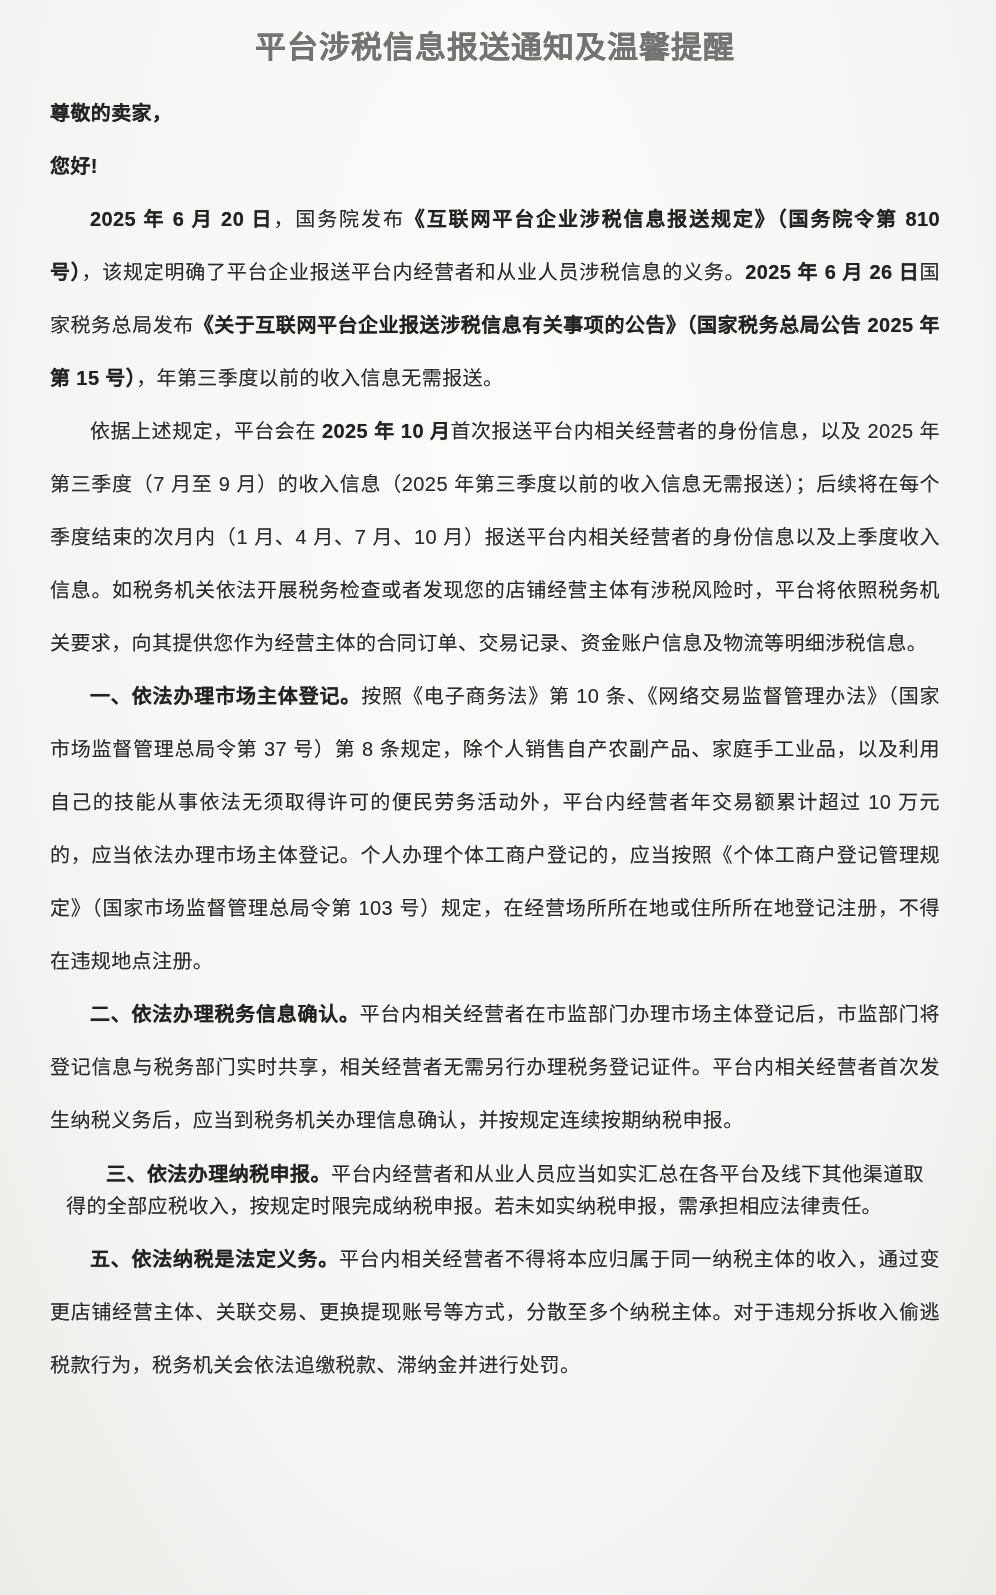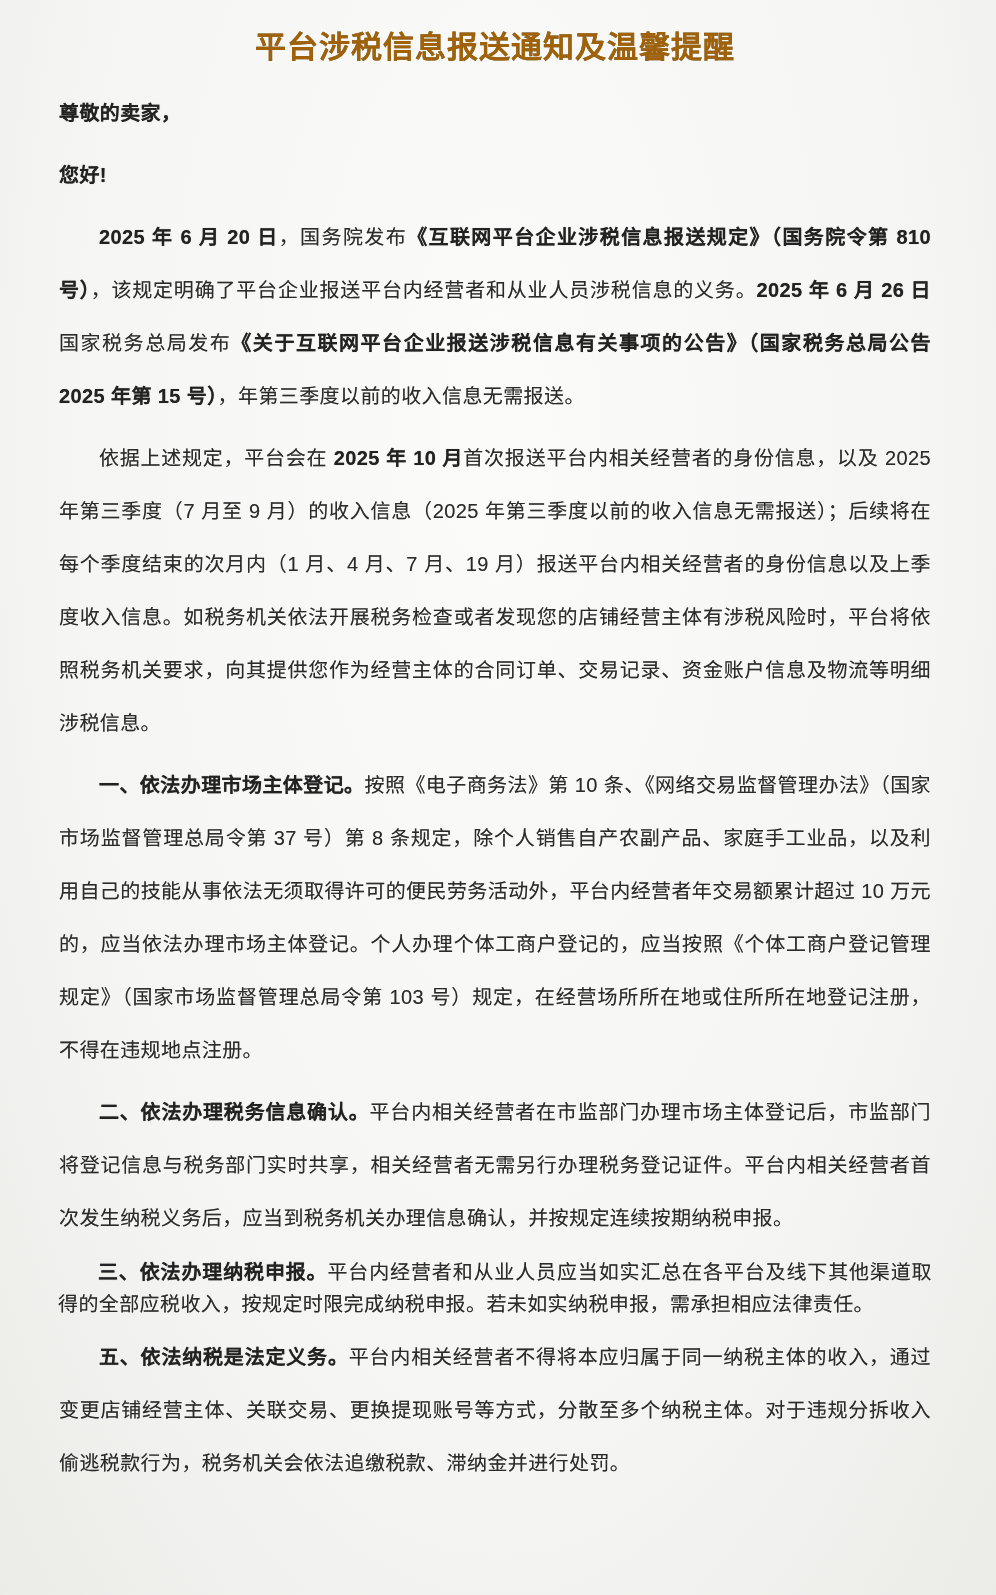--- a/index.html
+++ b/index.html
@@ -24,52 +24,52 @@
     padding: 0 56px 0 50px;
   }
   .doc-title {
     margin: 0 0 18px 0;
     padding-top: 26px;
     font-size: 31px;
     font-weight: 700;
     text-align: center;
     line-height: 1.4;
     letter-spacing: 1px;
-    color: #a16207;
+    color: #737373;
     text-shadow: 0 0 0.6px rgba(0,0,0,0.55);
   }
   .para {
-    margin: 9px;
+    margin: 0;
     font-size: 20px;
     line-height: 2.65;
     text-align: justify;
     letter-spacing: 0.4px;
     color: var(--ink);
     text-shadow: 0 0 0.5px rgba(40,40,40,0.4);
   }
   .para.indent { text-indent: 2em; }
   .para.underline span {
     text-decoration: underline;
     text-underline-offset: 7px;
     text-decoration-thickness: 1.5px;
   }
   .para.tight {
     line-height: 1.6;
-    margin: 11px 8px;
+    margin: 11px 16px;
   }
   .b { font-weight: 700; color: #222; text-shadow: 0 0 0.7px rgba(0,0,0,0.55); }
 </style>
 </head>
 <body>
 
 <div class="page">
   <h1 class="doc-title">平台涉税信息报送通知及温馨提醒</h1>
   <div>
       <p class="para"><span class="b">尊敬的卖家，</span></p>
       <p class="para"><span class="b">您好!</span></p>
       <p class="para indent"><span class="b">2025 年 6 月 20 日</span><span>，国务院发布</span><span class="b">《互联网平台企业涉税信息报送规定》（国务院令第 810 号）</span><span>，该规定明确了平台企业报送平台内经营者和从业人员涉税信息的义务。</span><span class="b">2025 年 6 月 26 日</span><span>国家税务总局发布</span><span class="b">《关于互联网平台企业报送涉税信息有关事项的公告》（国家税务总局公告 2025 年第 15 号）</span><span>，年第三季度以前的收入信息无需报送。</span></p>
-      <p class="para indent"><span>依据上述规定，平台会在 </span><span class="b">2025 年 10 月</span><span>首次报送平台内相关经营者的身份信息，以及 2025 年第三季度（7 月至 9 月）的收入信息（2025 年第三季度以前的收入信息无需报送）；后续将在每个季度结束的次月内（1 月、4 月、7 月、19 月）报送平台内相关经营者的身份信息以及上季度收入信息。如税务机关依法开展税务检查或者发现您的店铺经营主体有涉税风险时，平台将依照税务机关要求，向其提供您作为经营主体的合同订单、交易记录、资金账户信息及物流等明细涉税信息。</span></p>
+      <p class="para indent"><span>依据上述规定，平台会在 </span><span class="b">2025 年 10 月</span><span>首次报送平台内相关经营者的身份信息，以及 2025 年第三季度（7 月至 9 月）的收入信息（2025 年第三季度以前的收入信息无需报送）；后续将在每个季度结束的次月内（1 月、4 月、7 月、10 月）报送平台内相关经营者的身份信息以及上季度收入信息。如税务机关依法开展税务检查或者发现您的店铺经营主体有涉税风险时，平台将依照税务机关要求，向其提供您作为经营主体的合同订单、交易记录、资金账户信息及物流等明细涉税信息。</span></p>
       <p class="para indent"><span class="b">一、依法办理市场主体登记。</span><span>按照《电子商务法》第 10 条、《网络交易监督管理办法》（国家市场监督管理总局令第 37 号）第 8 条规定，除个人销售自产农副产品、家庭手工业品，以及利用自己的技能从事依法无须取得许可的便民劳务活动外，平台内经营者年交易额累计超过 10 万元的，应当依法办理市场主体登记。个人办理个体工商户登记的，应当按照《个体工商户登记管理规定》（国家市场监督管理总局令第 103 号）规定，在经营场所所在地或住所所在地登记注册，不得在违规地点注册。</span></p>
       <p class="para indent"><span class="b">二、依法办理税务信息确认。</span><span>平台内相关经营者在市监部门办理市场主体登记后，市监部门将登记信息与税务部门实时共享，相关经营者无需另行办理税务登记证件。平台内相关经营者首次发生纳税义务后，应当到税务机关办理信息确认，并按规定连续按期纳税申报。</span></p>
       <p class="para indent tight"><span class="b">三、依法办理纳税申报。</span><span>平台内经营者和从业人员应当如实汇总在各平台及线下其他渠道取得的全部应税收入，按规定时限完成纳税申报。若未如实纳税申报，需承担相应法律责任。</span></p>
       <p class="para indent"><span class="b">五、依法纳税是法定义务。</span><span>平台内相关经营者不得将本应归属于同一纳税主体的收入，通过变更店铺经营主体、关联交易、更换提现账号等方式，分散至多个纳税主体。对于违规分拆收入偷逃税款行为，税务机关会依法追缴税款、滞纳金并进行处罚。</span></p>
     </div>
 </div>
 
 </body></html>

